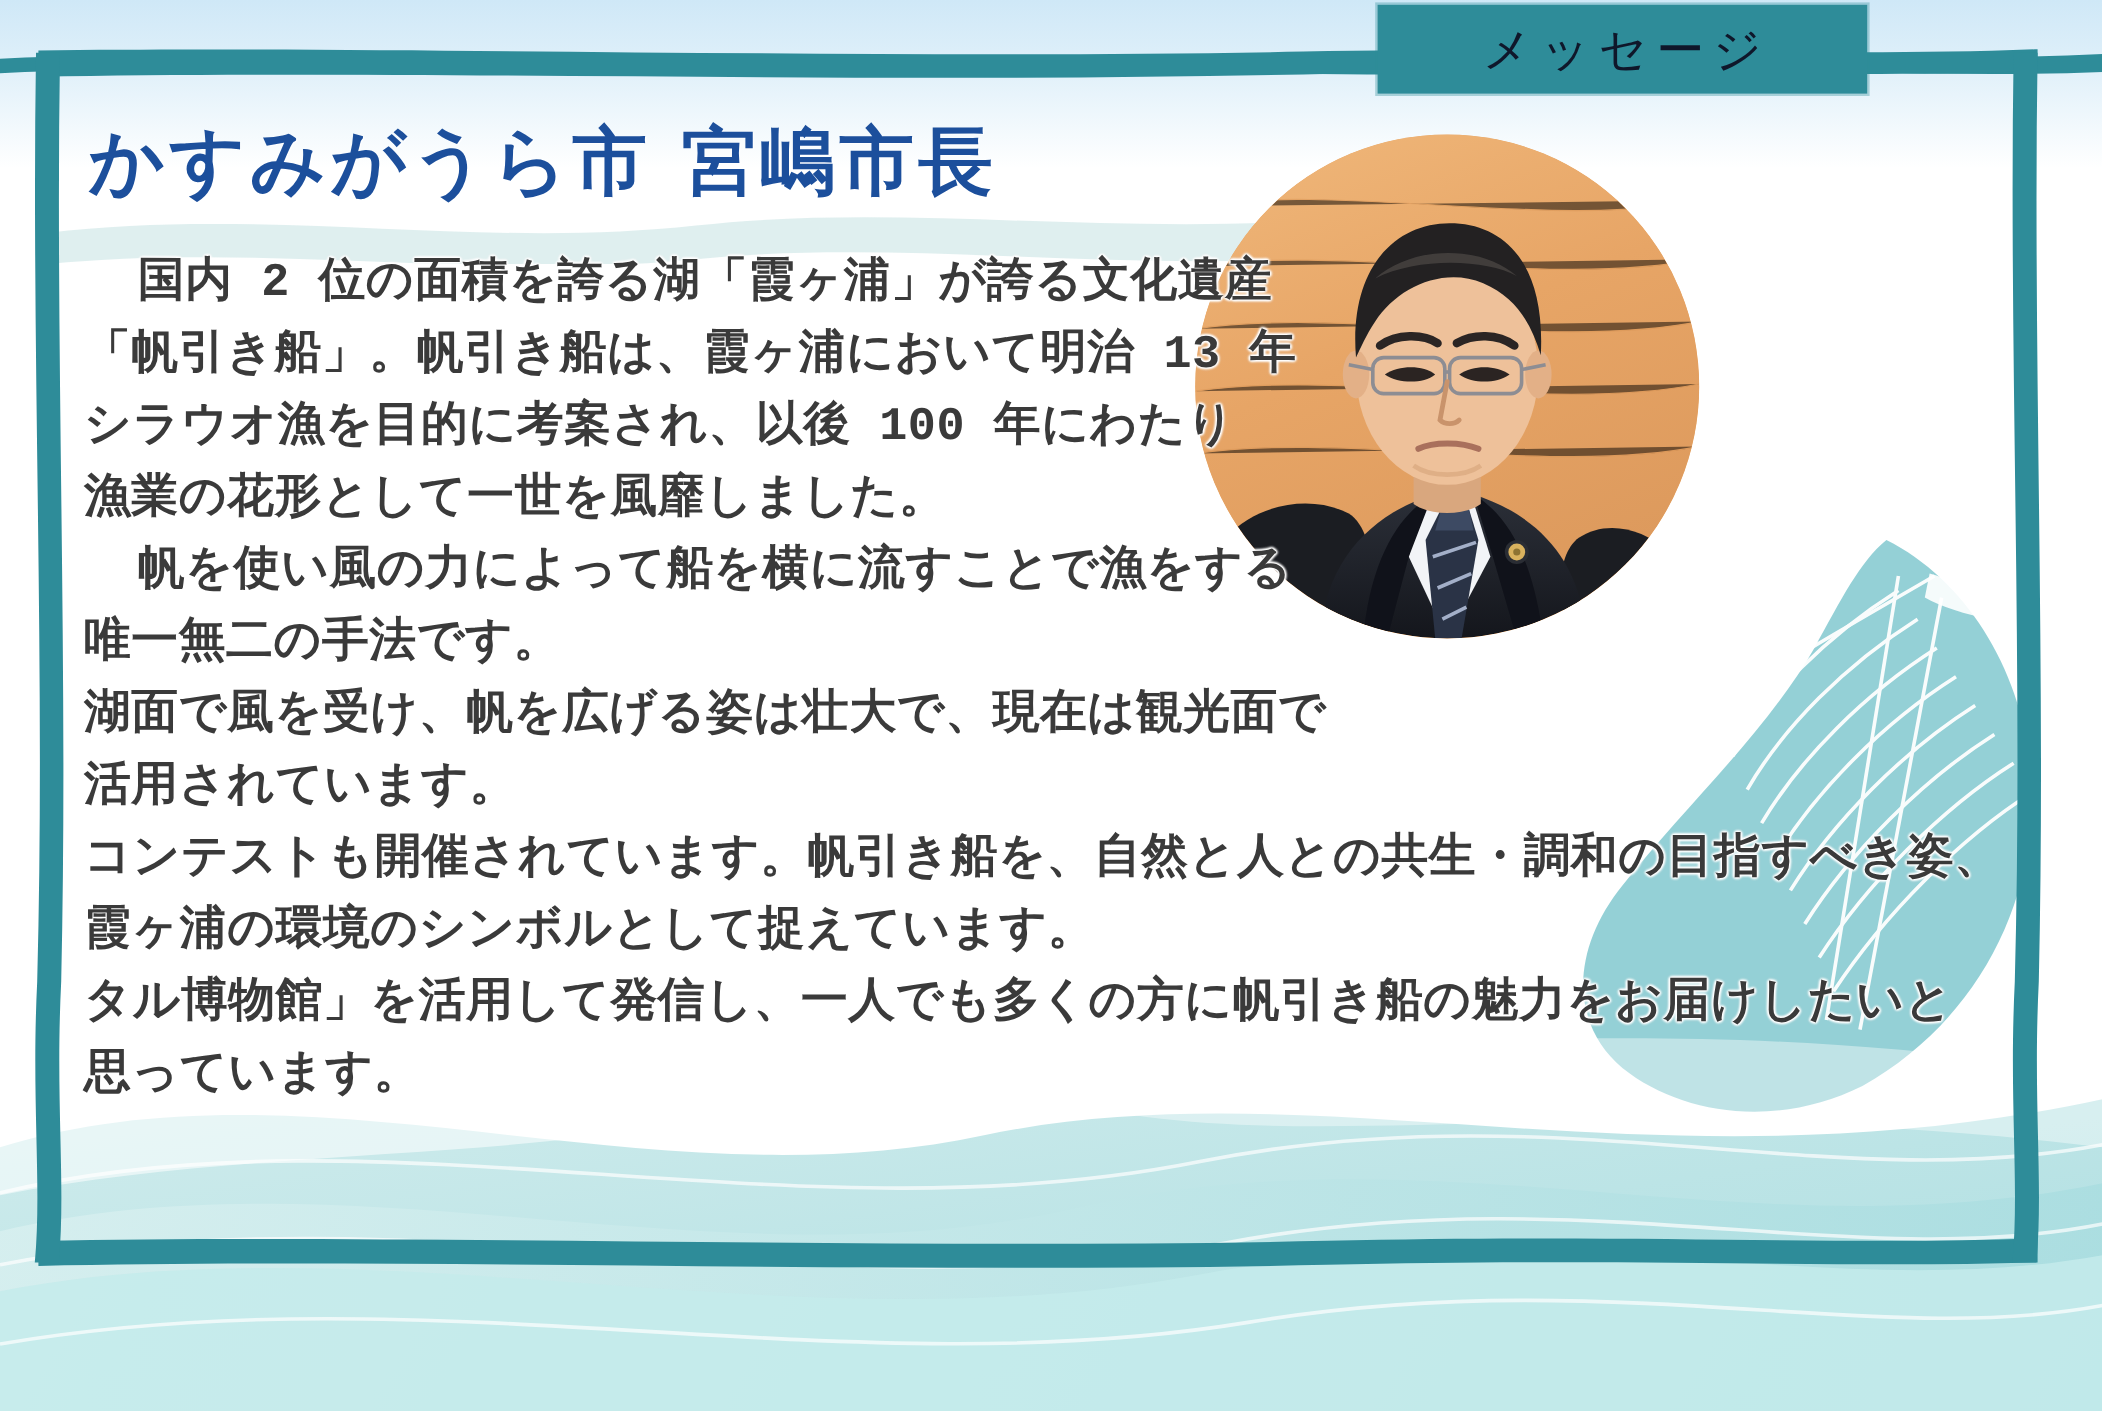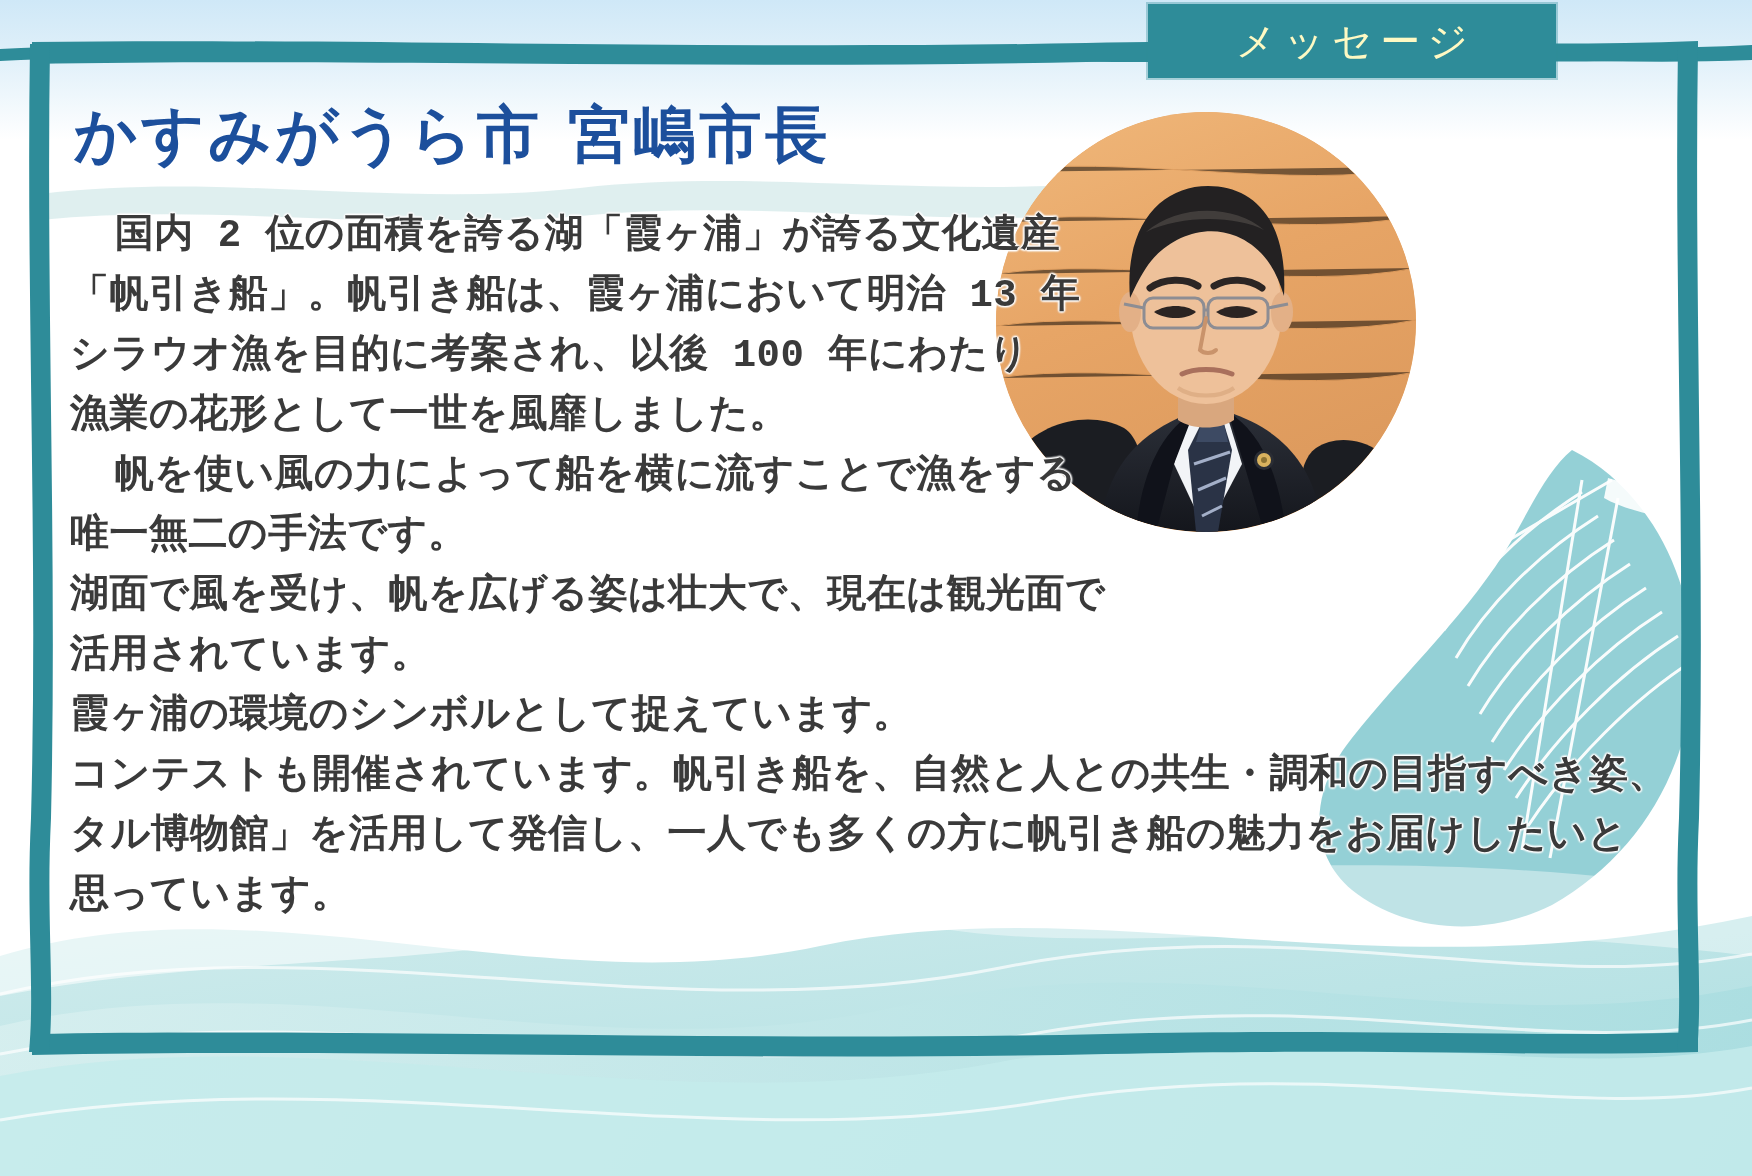--- a/index.html
+++ b/index.html
@@ -42,21 +42,21 @@
 
   
   .badge{
     position:absolute;left:1148px;top:4px;
     width:408px;height:74px;
     background:#2e8c99;
     display:flex;align-items:center;justify-content:center;
     box-shadow:0 0 0 2px rgba(46,140,153,.35);
   }
   .badge-label{
-    color:#fef9c3;font-size:40px;letter-spacing:.18em;
+    color:#0f172a;font-size:40px;letter-spacing:.18em;
     font-weight:400;text-indent:.18em;
     font-family:"DejaVu Serif","Liberation Serif",serif;
     white-space:nowrap;
   }
 
   
   .headline{
     position:absolute;left:74px;top:104px;
     font-family:"DejaVu Serif","Liberation Serif",serif;
     font-size:62px;font-weight:700;color:#1c4f9c;
@@ -248,19 +248,19 @@
 
   <div class="body-copy">
     <div class="line indent">国内 2 位の面積を誇る湖「霞ヶ浦」が誇る文化遺産</div>
     <div class="line">「帆引き船」。帆引き船は、霞ヶ浦において明治 13 年</div>
     <div class="line">シラウオ漁を目的に考案され、以後 100 年にわたり</div>
     <div class="line">漁業の花形として一世を風靡しました。</div>
     <div class="line indent">帆を使い風の力によって船を横に流すことで漁をする</div>
     <div class="line">唯一無二の手法です。</div>
     <div class="line">湖面で風を受け、帆を広げる姿は壮大で、現在は観光面で</div>
     <div class="line">活用されています。</div>
+    <div class="line">コンテストも開催されています。帆引き船を、自然と人との共生・調和の目指すべき姿、</div>
     <div class="line">霞ヶ浦の環境のシンボルとして捉えています。</div>
-    <div class="line">コンテストも開催されています。帆引き船を、自然と人との共生・調和の目指すべき姿、</div>
     <div class="line">タル博物館」を活用して発信し、一人でも多くの方に帆引き船の魅力をお届けしたいと</div>
     <div class="line">思っています。</div>
   </div>
 
 </div>
 
 </body></html>

